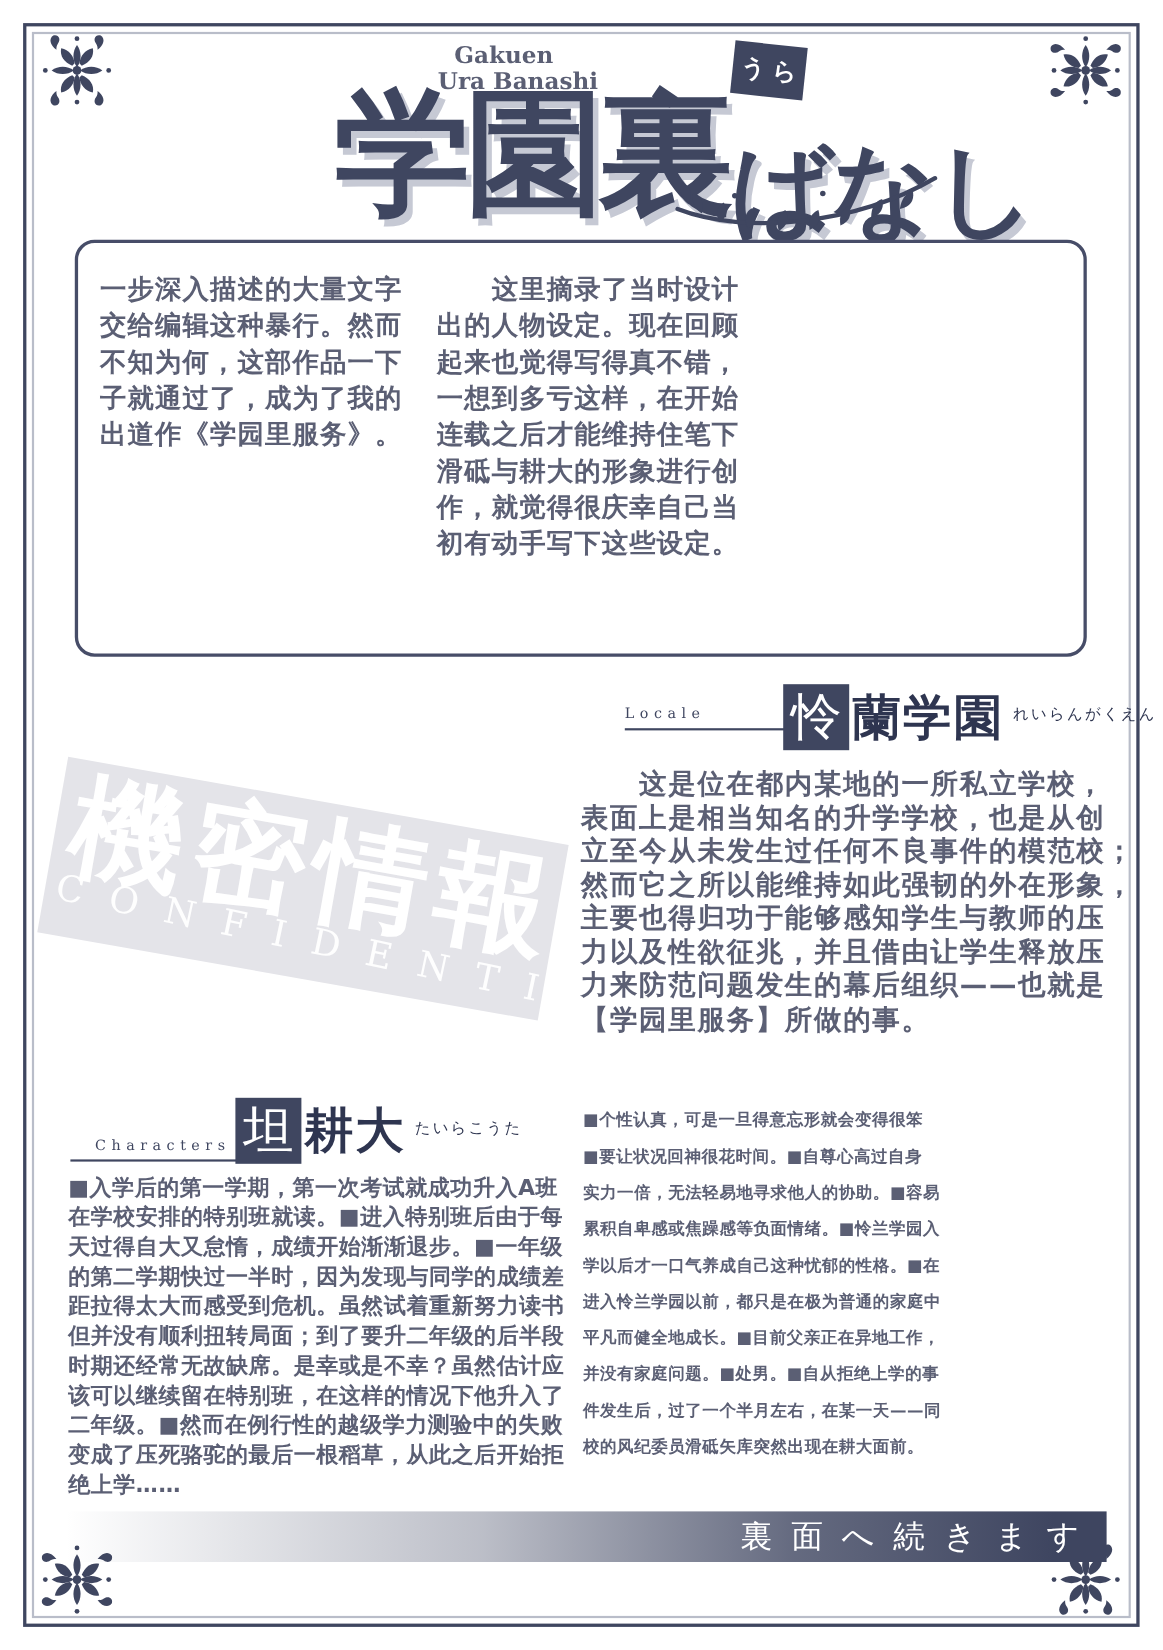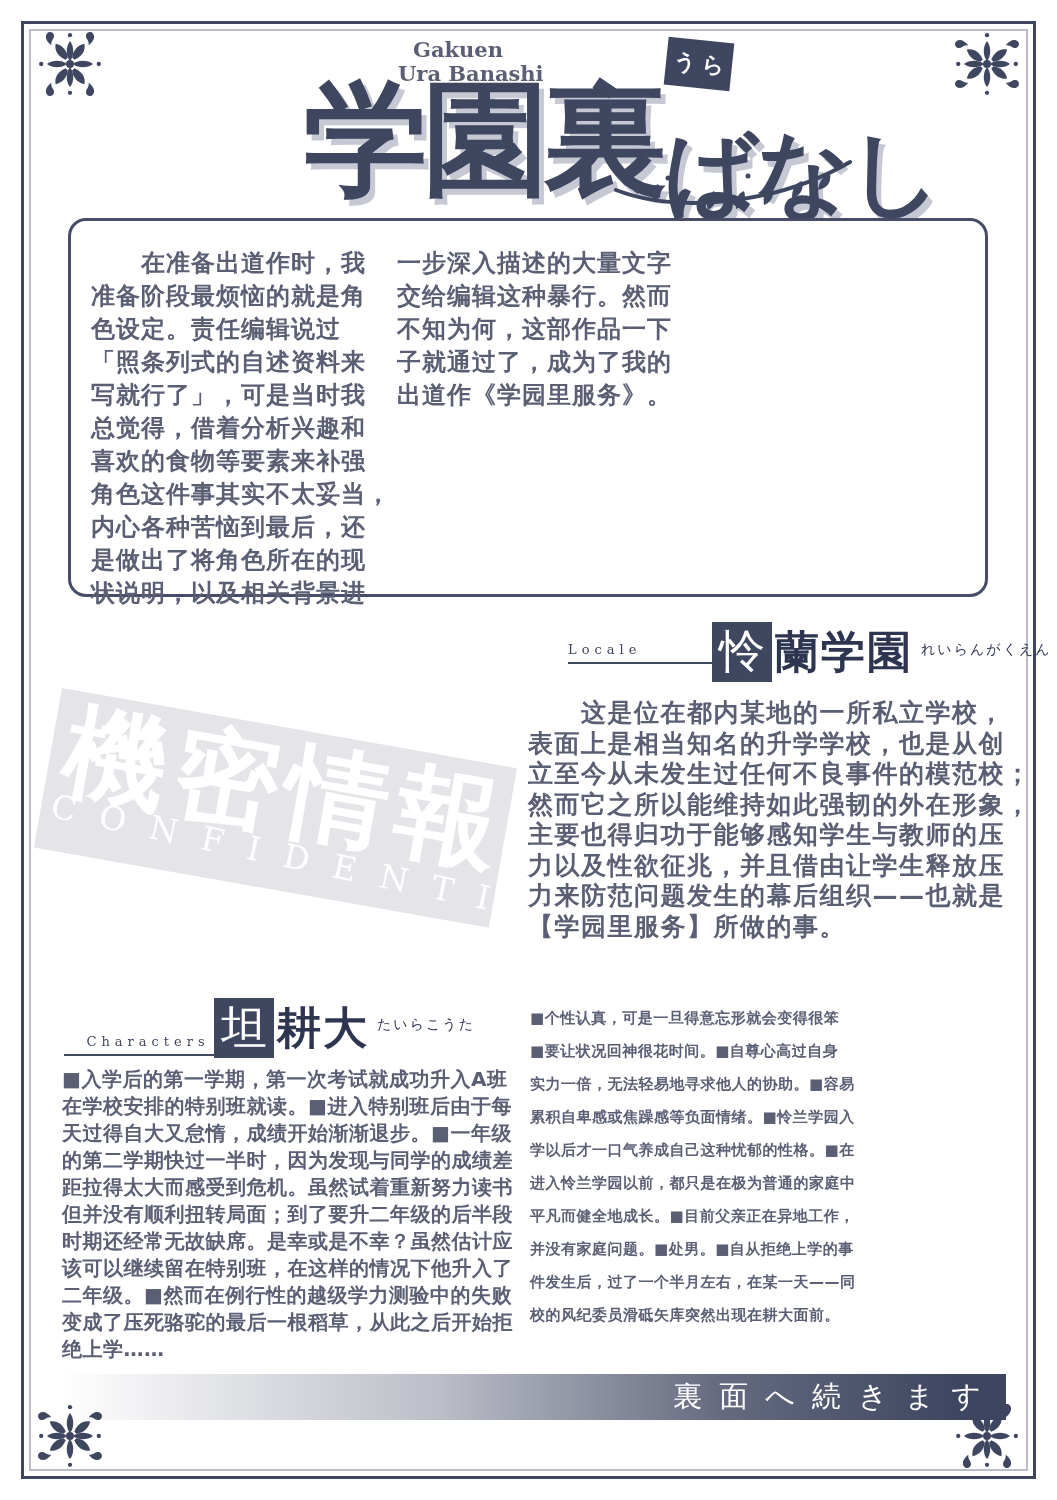--- a/index.html
+++ b/index.html
@@ -91,21 +91,21 @@
   }
   .stamp-english {
     position:absolute; left:10px; top:108px; font-size:33px;
     font-family:"DejaVu Serif", serif; letter-spacing:24px; white-space:nowrap;
     transform:rotate(2deg); opacity:.95;
   }
 
   
   .characters { position:absolute; left:62px; top:992px; width:470px; }
   .characters .section-label { position:absolute; left:2px; top:42px; width:168px;text-align:center; }
-  .characters .jp-heading { position:absolute; left:152px; top:6px;font-family:Liberation Mono, monospace; }
+  .characters .jp-heading { position:absolute; left:152px; top:6px; }
   .char-col-left  { position:absolute; left:62px;  top:1066px; width:462px; font-size:20px; line-height:27px; letter-spacing:.5px; }
   .char-col-right { position:absolute; left:530px; top:1002px; width:482px; font-size:15px; line-height:33px; letter-spacing:.5px; }
 
   
   .footer {
     position:absolute; left:60px; top:1374px; width:946px; height:46px;
     background:linear-gradient(90deg, rgba(62,69,96,0) 0%, rgba(62,69,96,.35) 40%, rgba(62,69,96,.8) 70%, #3e4560 95%);
     display:flex; align-items:center; justify-content:flex-end;
   }
   .footer-text {
@@ -175,37 +175,34 @@
         <path d="M184 50 Q184 36 194 33 Q197 46 184 50Z"></path>
         <path d="M210 42 Q212 28 222 26 Q224 39 210 42Z"></path>
         <circle cx="60" cy="30" r="2.5"></circle>
           <circle cx="140" cy="28" r="2.5"></circle>
       </g>
     </svg>
   </div>
 </div>
 
 <div class="intro-box">
-  <div class="intro-col para">　　在准备出道作时，我
-准备阶段最烦恼的就是角
-色设定。责任编辑说过
-「照条列式的自述资料来
-写就行了」，可是当时我
-总觉得，借着分析兴趣和
-喜欢的食物等要素来补强
-角色这件事其实不太妥当，
-内心各种苦恼到最后，还
-是做出了将角色所在的现
-状说明，以及相关背景进</div>
   <div class="intro-col para">一步深入描述的大量文字
 交给编辑这种暴行。然而
 不知为何，这部作品一下
 子就通过了，成为了我的
 出道作《学园里服务》。</div>
   <div class="intro-col">
+    <div class="para" style="font-size:24px;line-height:33px;letter-spacing:1px;">　　这里摘录了当时设计
+出的人物设定。现在回顾
+起来也觉得写得真不错，
+一想到多亏这样，在开始
+连载之后才能维持住笔下
+滑砥与耕大的形象进行创
+作，就觉得很庆幸自己当
+初有动手写下这些设定。</div>
   </div>
 </div>
 
 <div class="locale">
   <span class="section-label">Locale</span>
   <div class="jp-heading"><span class="boxed-char">怜</span><span class="heading-rest">蘭学園</span><span class="furigana">れいらんがくえん</span></div>
   <div class="locale-body para">　　这是位在都内某地的一所私立学校，
 表面上是相当知名的升学学校，也是从创
 立至今从未发生过任何不良事件的模范校；
 然而它之所以能维持如此强韧的外在形象，

